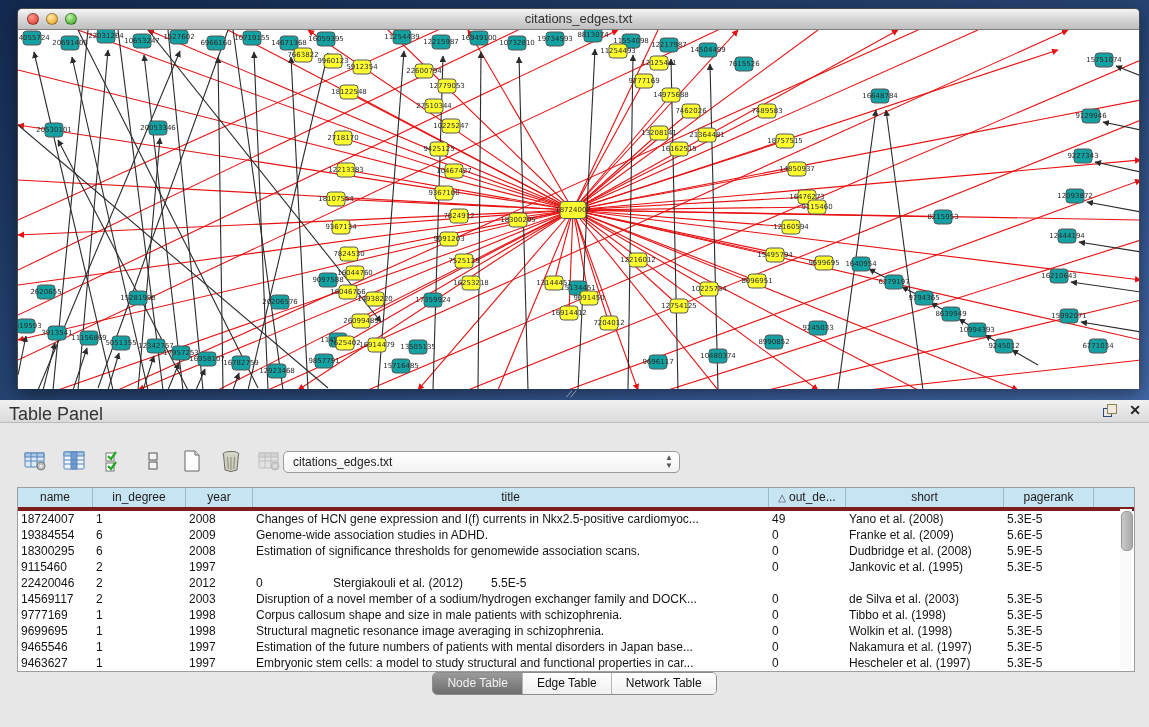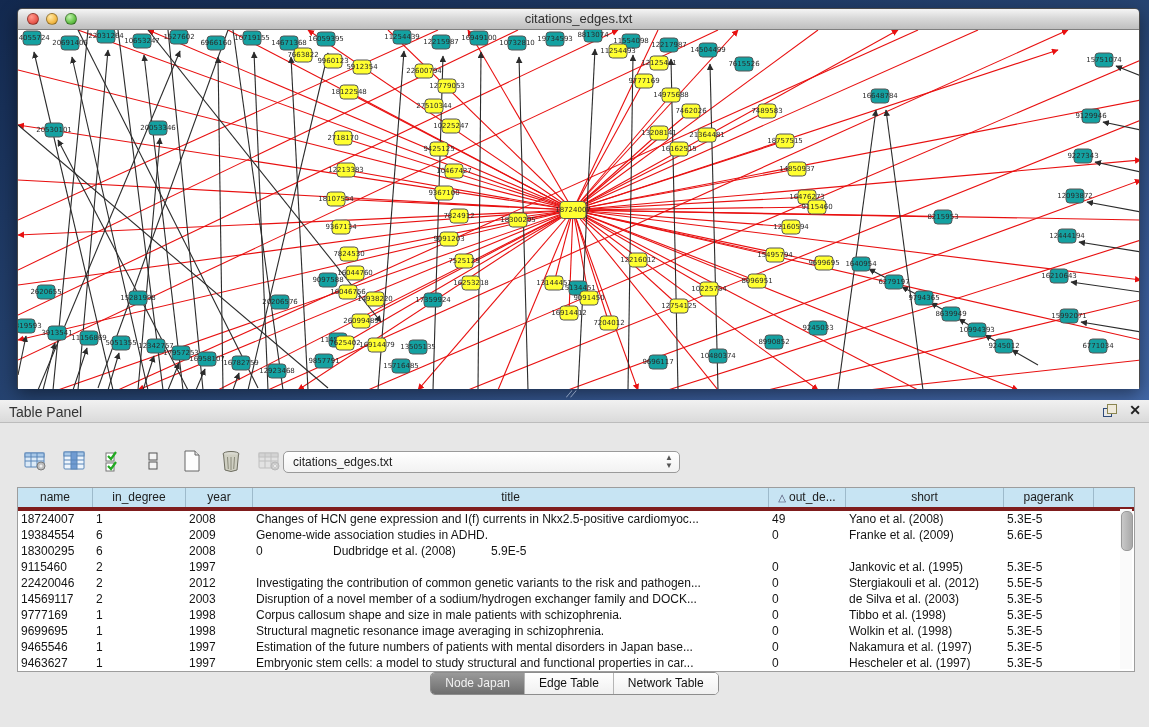--- a/index.html
+++ b/index.html
@@ -21,21 +21,21 @@
   .canvas{position:relative;width:100%;height:359px;background:#fff;overflow:hidden;}
   svg text{user-select:none;}
 
   
   .grip{position:absolute;left:566px;top:390px;width:16px;height:9px;color:#b9c6dd;font-size:9px;line-height:9px;letter-spacing:-2px;}
 
   
   .table-panel{position:absolute;left:0;top:400px;width:1149px;height:327px;background:#e7e7e7;}
   .panel-header{position:absolute;left:0;top:0;width:100%;height:22px;
     background:linear-gradient(#f1f1f1,#dadada);border-bottom:1px solid #bcbcbc;}
-  .panel-title{position:absolute;left:9px;top:4px;font-size:14px;color:#333;}
+  .panel-title{position:absolute;left:9px;top:4px;font-size:18px;color:#333;}
   .panel-btns{position:absolute;right:8px;top:3px;display:flex;gap:12px;align-items:center;}
   .float-ico{position:relative;width:14px;height:13px;}
   .float-ico .sq1{position:absolute;left:0;bottom:0;width:7px;height:7px;border:1px solid #2e4a78;background:#e7e7e7;}
   .float-ico .sq2{position:absolute;right:0;top:0;width:8px;height:8px;border:1px solid #8a8550;background:#efeadb;}
   .close-x{font-size:14px;font-weight:bold;color:#222;line-height:14px;}
 
   .toolbar{position:absolute;left:22px;top:46px;height:30px;display:flex;align-items:center;gap:11px;}
   .tbtn{width:28px;height:28px;display:flex;align-items:center;justify-content:center;}
   .fx{font-family:"Liberation Serif",serif;font-style:italic;font-weight:bold;font-size:15px;color:#222;}
   .tselect{position:absolute;left:283px;top:51px;width:397px;height:22px;box-sizing:border-box;
@@ -783,38 +783,38 @@
             <div class="td" style="width: 67px;">2009</div>
             <div class="td" style="width: 516px;">Genome-wide association studies in ADHD.</div>
             <div class="td" style="width: 77px;">0</div>
             <div class="td" style="width: 158px;">Franke et al. (2009)</div>
             <div class="td" style="width: 90px;">5.6E-5</div>
           </div>
           <div class="trow">
             <div class="td" style="width: 75px;">18300295</div>
             <div class="td" style="width: 93px;">6</div>
             <div class="td" style="width: 67px;">2008</div>
+            <div class="td" style="width: 516px;">Estimation of significance thresholds for genomewide association scans.</div>
             <div class="td" style="width: 77px;">0</div>
             <div class="td" style="width: 158px;">Dudbridge et al. (2008)</div>
             <div class="td" style="width: 90px;">5.9E-5</div>
           </div>
           <div class="trow">
             <div class="td" style="width: 75px;">9115460</div>
             <div class="td" style="width: 93px;">2</div>
             <div class="td" style="width: 67px;">1997</div>
             <div class="td" style="width: 516px; margin-top: 44px;">Tourette syndrome. Phenomenology and classification of tics.</div>
             <div class="td" style="width: 77px;">0</div>
             <div class="td" style="width: 158px;">Jankovic et al. (1995)</div>
             <div class="td" style="width: 90px;">5.3E-5</div>
           </div>
           <div class="trow">
             <div class="td" style="width: 75px;">22420046</div>
             <div class="td" style="width: 93px;">2</div>
             <div class="td" style="width: 67px;">2012</div>
-            <div class="td" style="width: 516px;">Investigating the contribution of common genetic variants to the risk and pathogen...</div>
             <div class="td" style="width: 77px;">0</div>
             <div class="td" style="width: 158px;">Stergiakouli et al. (2012)</div>
             <div class="td" style="width: 90px;">5.5E-5</div>
           </div>
           <div class="trow">
             <div class="td" style="width: 75px;">14569117</div>
             <div class="td" style="width: 93px;">2</div>
             <div class="td" style="width: 67px;">2003</div>
             <div class="td" style="width: 516px;">Disruption of a novel member of a sodium/hydrogen exchanger family and DOCK...</div>
             <div class="td" style="width: 77px;">0</div>
@@ -858,20 +858,20 @@
             <div class="td" style="width: 90px;">5.3E-5</div>
           </div>
         </div>
       <div class="vscroll">
         <div class="vthumb"></div>
       </div>
     </div>
 
     <div class="tabs">
       <div class="tabset" id="tabset">
-          <div class="tab sel">Node Japan</div>
+          <div class="tab sel">Node Table</div>
           <div class="tab">Edge Table</div>
           <div class="tab">Network Table</div>
         </div>
     </div>
 
   </div>
 </div>
 
 </body></html>

